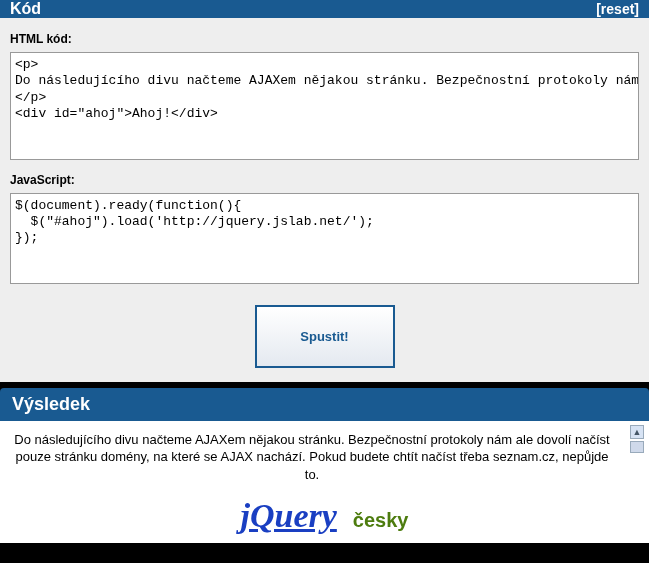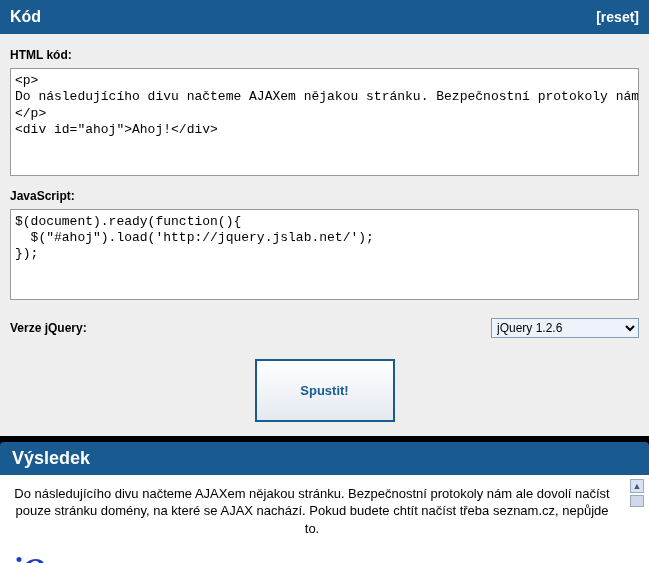--- a/index.html
+++ b/index.html
@@ -1,34 +1,34 @@
 <!DOCTYPE html>
 <html><head>
 <meta charset="utf-8">
 <style>
 * { margin: 0; padding: 0; box-sizing: border-box; }
 body { font-family: Verdana, Arial, sans-serif; font-size: 12px; background: #000; }
 .panel { background: #eee; }
-.panel-header { background: #195a91; color: #fff; font-weight: bold; padding: 8px 10px; display: flex; justify-content: space-between; align-items: center; font-size: 16px; }
+.panel-header { background: #195a91; color: #fff; font-weight: bold; padding: 0 10px; display: flex; justify-content: space-between; align-items: center; font-size: 16px; }
 .panel-header a { color: #fff; text-decoration: none; font-weight: bold; font-size: 14px; }
 .panel-body { padding: 8px 10px 14px 10px; }
 .label { font-weight: bold; margin: 6px 0; }
 textarea { width: 100%; font-family: "Courier New", monospace; font-size: 13px; padding: 4px; border: 1px solid #999; background: #fff; resize: none; line-height: 1.25; white-space: pre; overflow: auto; }
 .row { display: flex; justify-content: space-between; align-items: center; margin-top: 12px; }
 select { width: 148px; font-size: 12px; border: 1px solid #7e9db9; background: #eef3fb; padding: 1px; }
 .btn-row { text-align: center; margin-top: 18px; }
 button.run { display: inline-block; width: 140px; padding: 22px 0; font-weight: bold; color: #195a91; background: linear-gradient(#fff, #e4e9f0); border: 2px solid #195a91; cursor: pointer; font-size: 13px; }
 .result-panel { margin-top: 6px; border-radius: 4px 4px 0 0; overflow: hidden; }
 .result-header { background: #195a91; color: #fff; font-weight: bold; padding: 6px 12px; font-size: 18px; }
 .result-body { background: #fff; padding: 10px 12px 8px 12px; position: relative; }
 .scroll-indicator { position: absolute; top: 4px; right: 4px; width: 16px; display: flex; flex-direction: column; align-items: center; gap: 2px; }
 .scroll-arrow { width: 14px; height: 14px; background: #d7e3f4; border: 1px solid #9ab; font-size: 9px; text-align: center; line-height: 12px; color: #456; }
 .scroll-track { width: 14px; height: 12px; background: #cfd9ea; border: 1px solid #9ab; }
 .result-body p { font-size: 13px; line-height: 1.35; margin-bottom: 14px; max-width: 600px; text-align: center; }
-.logo { display: flex; align-items: baseline; gap: 9px; }
+.logo { display: flex; align-items: baseline; gap: 16px; justify-content: center; }
 .logo a.jq { font-family: Georgia, "Times New Roman", serif; font-style: italic; font-weight: bold; font-size: 34px; color: #1a3fc2; text-decoration: underline; }
 .logo span.sub { color: #4d7c0f; font-weight: bold; font-size: 20px; font-family: Verdana, sans-serif; }
 </style>
 </head>
 <body>
 
 <div class="panel">
   <div class="panel-header">
     <span>Kód</span>
     <a href="#">[reset]</a>
@@ -38,26 +38,20 @@
     <textarea rows="6" style="">&lt;p&gt;
 Do následujícího divu načteme AJAXem nějakou stránku. Bezpečnostní protokoly nám ale dovolí načíst pouze stránku domény, na které se AJAX nachází. Pokud budete chtít načíst třeba seznam.cz, nepůjde to.
 &lt;/p&gt;
 &lt;div id="ahoj"&gt;Ahoj!&lt;/div&gt;</textarea>
 
     <div class="label" style="margin-top:10px">JavaScript:</div>
     <textarea rows="5" style="">$(document).ready(function(){
   $("#ahoj").load('http://jquery.jslab.net/');
 });</textarea>
 
-    <div class="row">
-      <span class="label">Verze jQuery:</span>
-      <select>
-        <option>jQuery 1.2.6</option>
-      </select>
-    </div>
 
     <div class="btn-row">
       <button class="run">Spustit!</button>
     </div>
   </div>
 </div>
 
 <div class="result-panel">
   <div class="result-header">Výsledek</div>
   <div class="result-body">

